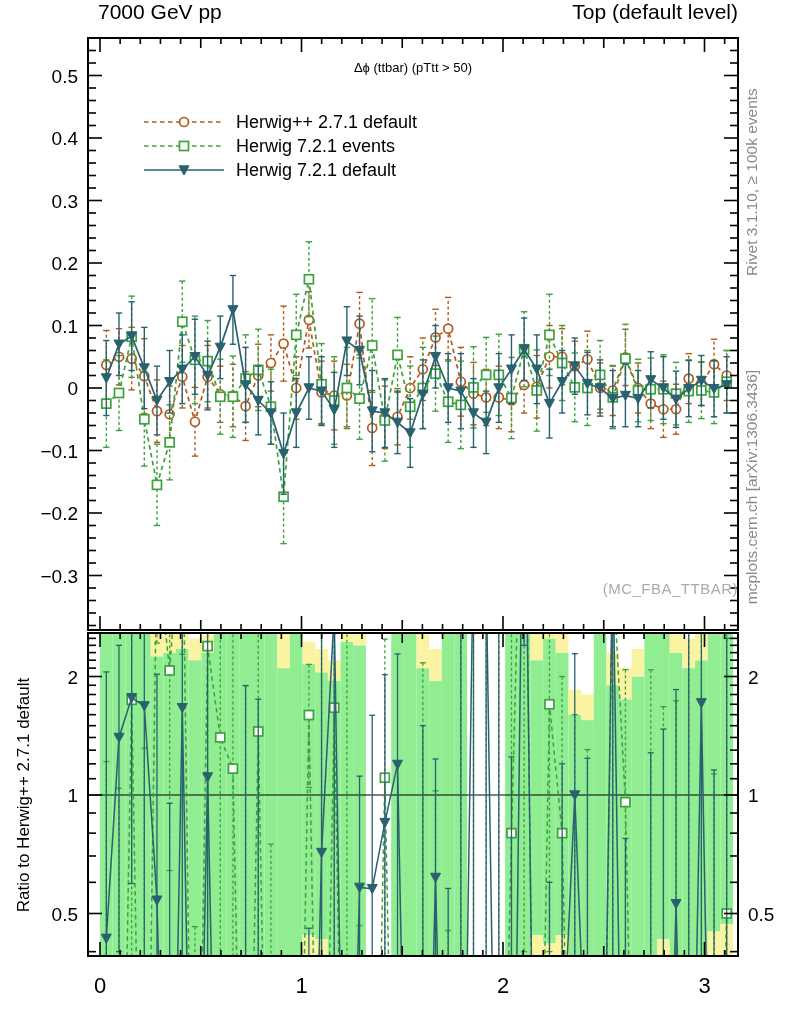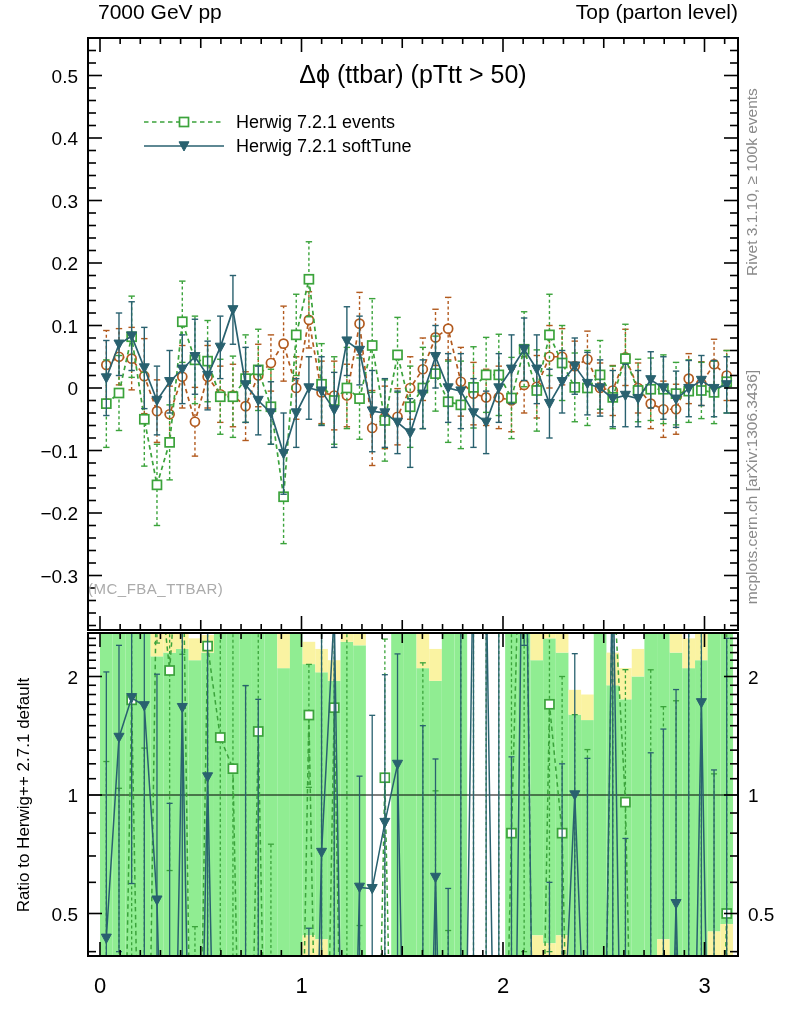--- a/index.html
+++ b/index.html
@@ -3,26 +3,26 @@
 <meta charset="utf-8">
 <style>
   html,body{margin:0;padding:0;background:#fff;}
   .figure{position:relative;width:786px;height:1024px;background:#fff;overflow:hidden;
           font-family:"Liberation Sans",sans-serif;color:#000;}
   .figure svg{position:absolute;left:0;top:0;}
   .ovl{position:absolute;white-space:nowrap;}
   .hdr{font-size:21px;top:0;}
   .hdr-left{left:98px;}
   .hdr-right{right:48px;}
-  .plot-title{left:88px;width:650px;text-align:center;top:60px;font-size:25px;}
+  .plot-title{left:88px;width:650px;text-align:center;top:60px;font-size:13px;}
   .legend{left:142px;top:110px;}
   .legend-row{display:flex;align-items:center;height:24px;}
   .legend-row svg{position:static;display:block;}
   .legend-label{font-size:18px;margin-left:10px;}
-  .watermark{left:88px;width:650px;text-align:left;top:580px;font-size:15px;color:#ababab;letter-spacing:.5px;}
+  .watermark{left:88px;width:650px;text-align:right;top:580px;font-size:15px;color:#ababab;letter-spacing:.5px;}
   .vtext{width:340px;height:20px;text-align:center;transform:rotate(-90deg);
          font-size:15.5px;color:#8a8a8a;}
   .vt-top{left:583px;top:172px;}   
   .vt-bottom{left:583px;top:477px;}
   .ratio-ylabel{width:340px;height:20px;text-align:center;transform:rotate(-90deg);
          left:-146px;top:785px;font-size:17px;color:#000;}
 </style>
 </head>
 <body>
 
@@ -1188,38 +1188,45 @@
         <text x="78" y="683.5" text-anchor="end" font-size="19px" fill="#000">2</text>
         <text x="748" y="683.5" text-anchor="start" font-size="19px" fill="#000">2</text>
         <text x="78" y="802" text-anchor="end" font-size="19px" fill="#000">1</text>
         <text x="748" y="802" text-anchor="start" font-size="19px" fill="#000">1</text>
         <text x="78" y="920.5" text-anchor="end" font-size="19px" fill="#000">0.5</text>
         <text x="748" y="920.5" text-anchor="start" font-size="19px" fill="#000">0.5</text>
       </g>
   </svg>
 
   <div class="ovl hdr hdr-left">7000 GeV pp</div>
-  <div class="ovl hdr hdr-right">Top (parton level)</div>
+  <div class="ovl hdr hdr-right">Top (default level)</div>
 
   <div class="ovl plot-title">Δϕ (ttbar) (pTtt &gt; 50)</div>
 
   <div class="ovl legend">
+    <div class="legend-row">
+      <svg class="legend-sample" width="84" height="16">
+          <line x1="2" x2="82" y1="8" y2="8" stroke="#b25a1e" stroke-width="1.7" stroke-dasharray="4.5,3.5"></line>
+          <circle cx="42" cy="8" r="4.5" fill="#fff" stroke="#b25a1e" stroke-width="1.7"></circle>
+        </svg>
+      <span class="legend-label">Herwig++ 2.7.1 default</span>
+    </div>
     <div class="legend-row">
       <svg class="legend-sample" width="84" height="16">
           <line x1="2" x2="82" y1="8" y2="8" stroke="#3ba33b" stroke-width="1.7" stroke-dasharray="4.5,3.5"></line>
           <rect x="37.5" y="3.5" width="9" height="9" fill="#fff" stroke="#3ba33b" stroke-width="1.7"></rect>
         </svg>
       <span class="legend-label">Herwig 7.2.1 events</span>
     </div>
     <div class="legend-row">
       <svg class="legend-sample" width="84" height="16">
           <line x1="2" x2="82" y1="8" y2="8" stroke="#29616f" stroke-width="1.7"></line>
           <path d="M 37 3.8 L 47 3.8 L 42 13 Z" fill="#29616f" stroke="#29616f"></path>
         </svg>
-      <span class="legend-label">Herwig 7.2.1 softTune</span>
+      <span class="legend-label">Herwig 7.2.1 default</span>
     </div>
   </div>
 
   <div class="ovl watermark">(MC_FBA_TTBAR)</div>
 
   <div class="ovl vtext vt-top">Rivet 3.1.10, ≥ 100k events</div>
   <div class="ovl vtext vt-bottom">mcplots.cern.ch [arXiv:1306.3436]</div>
 
   <div class="ovl ratio-ylabel">Ratio to Herwig++ 2.7.1 default</div>
 

